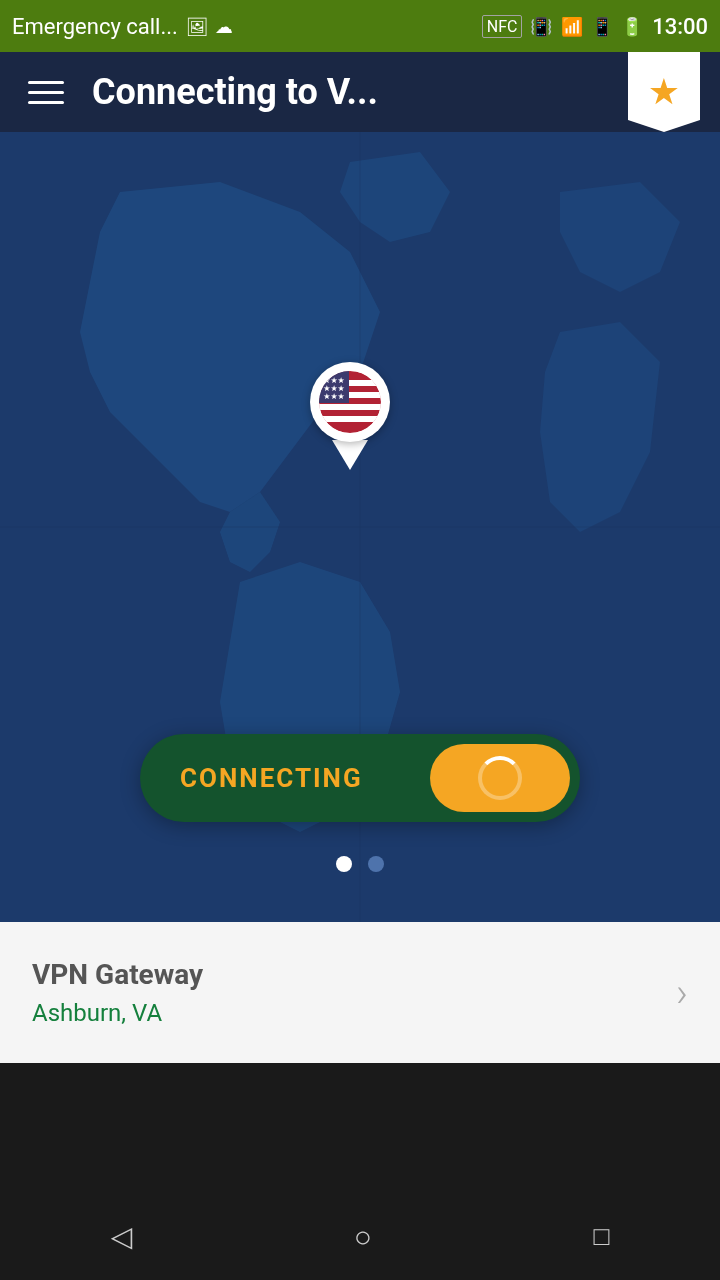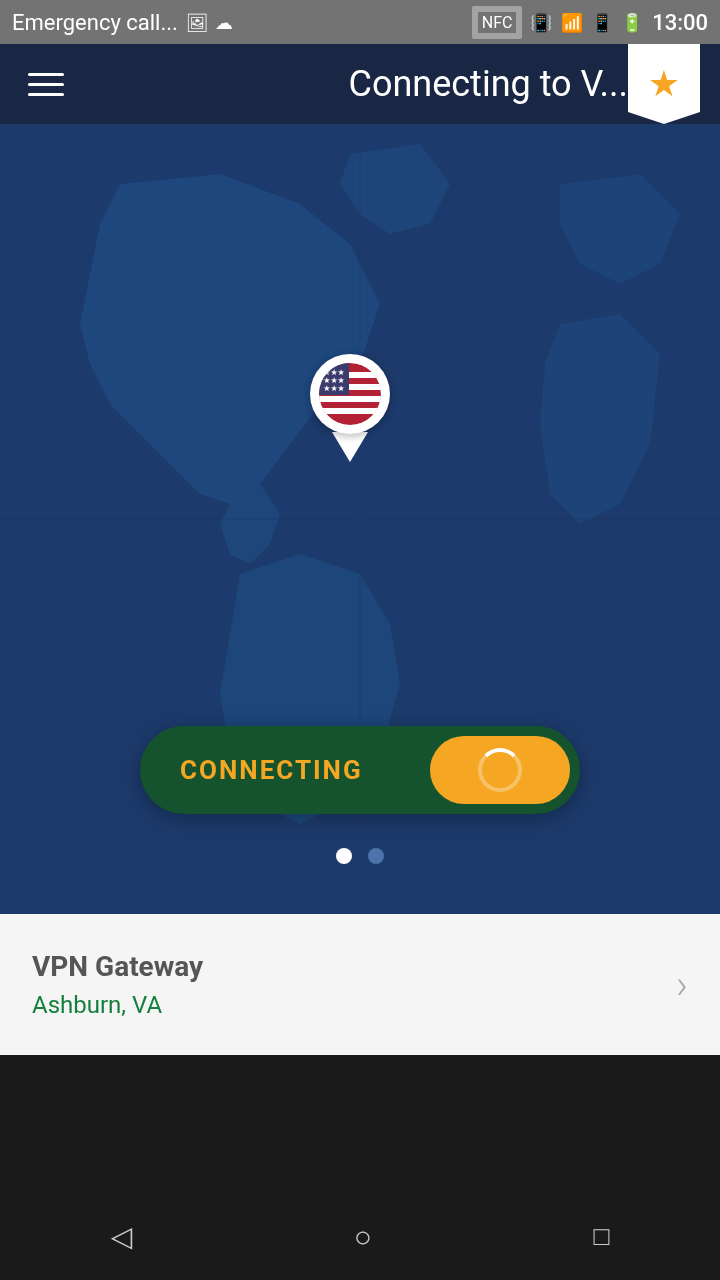--- a/index.html
+++ b/index.html
@@ -8,22 +8,22 @@
       width: 720px;
       height: 1280px;
       font-family: 'Roboto', Arial, sans-serif;
       overflow: hidden;
       background: #1a1a1a;
     }
 
     
     .status-bar {
       width: 720px;
-      height: 44px;
-      background: #737373;
+      height: 52px;
+      background: #4d7c0f;
       display: flex;
       align-items: center;
       justify-content: space-between;
       padding: 0 12px;
       z-index: 100;
       position: relative;
     }
     .status-bar-left {
       display: flex;
       align-items: center;
@@ -76,23 +76,23 @@
     .hamburger-icon span {
       display: block;
       width: 36px;
       height: 3px;
       background: white;
       border-radius: 2px;
     }
     .header-title {
       color: white;
       font-size: 36px;
-      font-weight: 400;
+      font-weight: 700;
       flex: 1;
-      text-align: right;
+      text-align: left;
       padding-left: 20px;
     }
     .favorite-btn {
       width: 72px;
       height: 80px;
       background: white;
       display: flex;
       align-items: center;
       justify-content: center;
       clip-path: polygon(0 0, 100% 0, 100% 85%, 50% 100%, 0 85%);
@@ -288,21 +288,21 @@
 
 <div class="status-bar">
   <div class="status-bar-left">
     <span class="status-emergency">Emergency call...</span>
     <div class="status-icons">
       <span class="status-icon">🖼</span>
       <span class="status-icon">☁</span>
     </div>
   </div>
   <div class="status-bar-right">
-    <span class="status-icon" style="font-size:16px;border:6px solid #a3a3a3;padding:1px 4px;border-radius:2px;">NFC</span>
+    <span class="status-icon" style="font-size:16px;border:1px solid #a3a3a3;padding:1px 4px;border-radius:2px;">NFC</span>
     <span class="status-icon">📳</span>
     <span class="status-icon">📶</span>
     <span class="status-icon">📱</span>
     <span class="status-icon">🔋</span>
     <span class="status-time">13:00</span>
   </div>
 </div>
 
 <div class="app-header">
   <div class="hamburger-icon">

